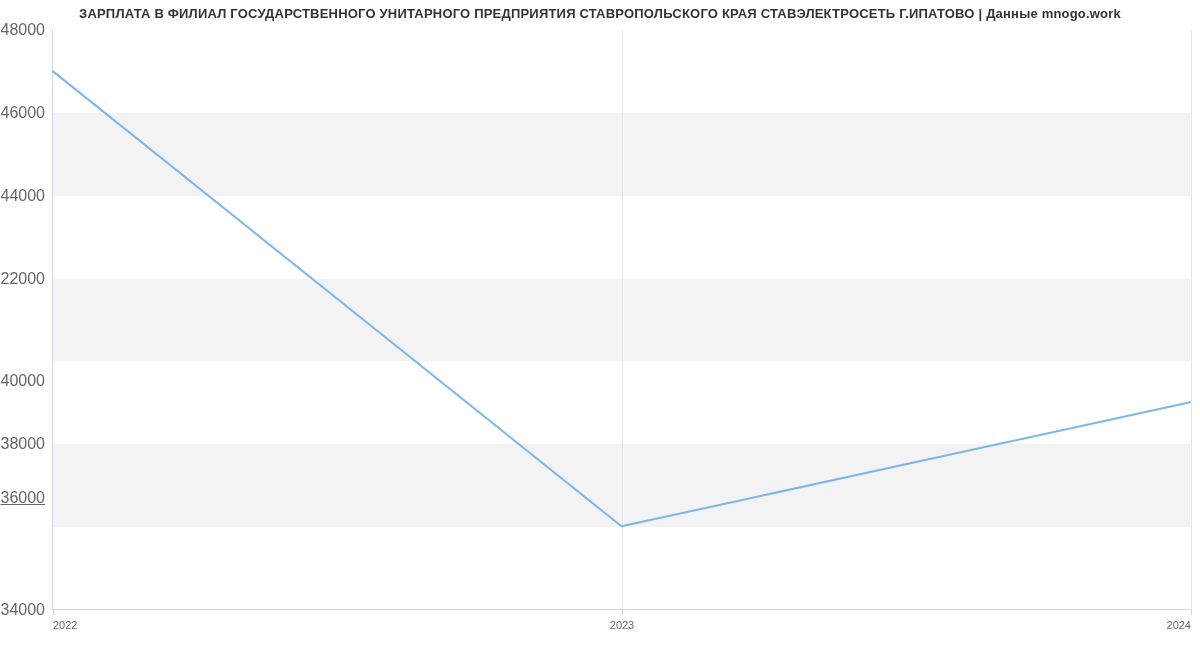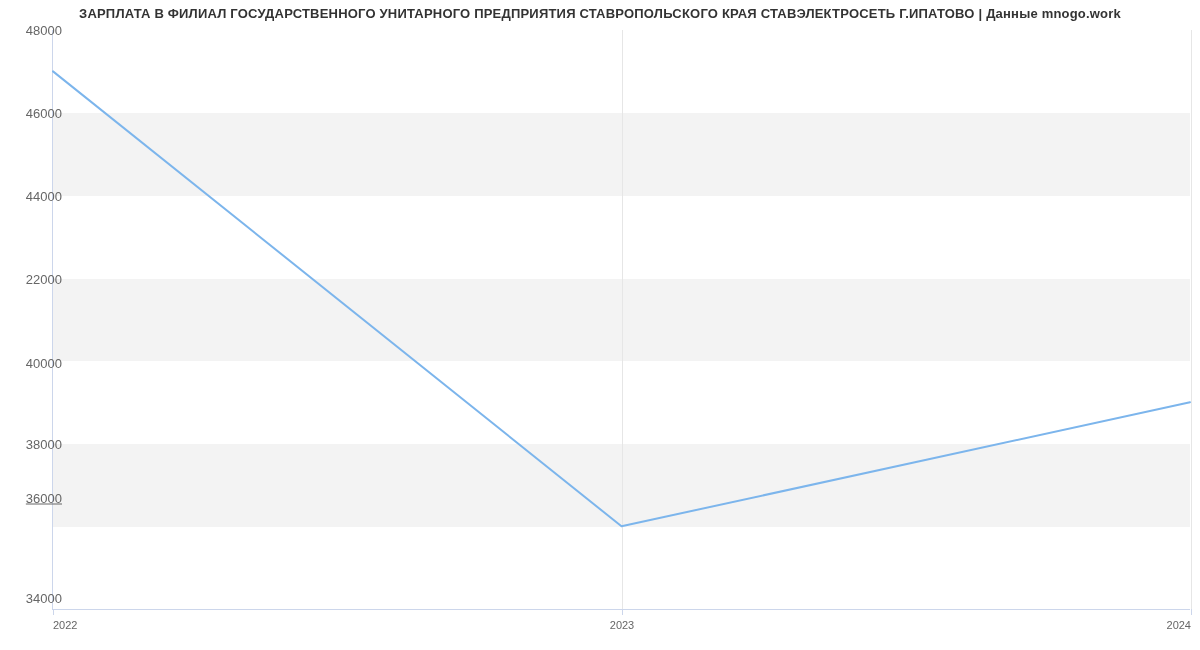--- a/index.html
+++ b/index.html
@@ -41,24 +41,23 @@
   .band {
     position: absolute;
     left: 0;
     width: 100%;
     background: #f3f3f3;
   }
   .ytick-label {
     position: absolute;
     left: -8px;
     transform: translate(-100%, -50%);
-    font-size: 13px;
+    font-size: 16px;
     color: #666;
     white-space: nowrap;
-    margin-left: 17px;
   }
   .xtick {
     position: absolute;
     bottom: -6px;
     width: 1px;
     height: 6px;
     background: #ccd6eb;
   }
   .x-grid {
     position: absolute;
@@ -99,24 +98,24 @@
   <div class="plot-area" id="plot">
 
     <div class="band" style="top: 414.286px; height: 82.8571px;"></div>
       <div class="band" style="top: 248.571px; height: 82.8571px;"></div>
       <div class="band" style="top: 82.8571px; height: 82.8571px;"></div>
       <div class="x-grid" style="left: 569px;"></div>
       <div class="x-grid" style="left: 1138px;"></div>
       <svg class="line-svg" id="line-svg" viewBox="0 0 1138 580" preserveAspectRatio="none">
         <path d="M0 41.428571428571445 L569 497.14285714285717 L1138 372.8571428571429" class="series-line"></path>
       </svg>
-  <div class="ytick-label" style="top: 568px;">34000</div>
+  <div class="ytick-label" style="top: 580px;">34000</div>
       <div class="ytick-label" style="top: 468px; text-decoration: underline;">36000</div>
       <div class="ytick-label" style="top: 414.286px;">38000</div>
-      <div class="ytick-label" style="top: 333px;">40000</div>
+      <div class="ytick-label" style="top: 351px;">40000</div>
       <div class="ytick-label" style="top: 248.571px;">22000</div>
       <div class="ytick-label" style="top: 165.714px;">44000</div>
       <div class="ytick-label" style="top: 82.8571px;">46000</div>
       <div class="ytick-label" style="top: 0px;">48000</div>
       <div class="xtick" style="left: 0px;"></div>
       <div class="xtick-label" style="transform: translateX(0px); left: 0px;">2022</div>
       <div class="xtick" style="left: 569px;"></div>
       <div class="xtick-label" style="left: 569px;">2023</div>
       <div class="xtick" style="left: 1138px;"></div>
       <div class="xtick-label" style="transform: translateX(-100%); left: 1138px; text-align: right;">2024</div>

